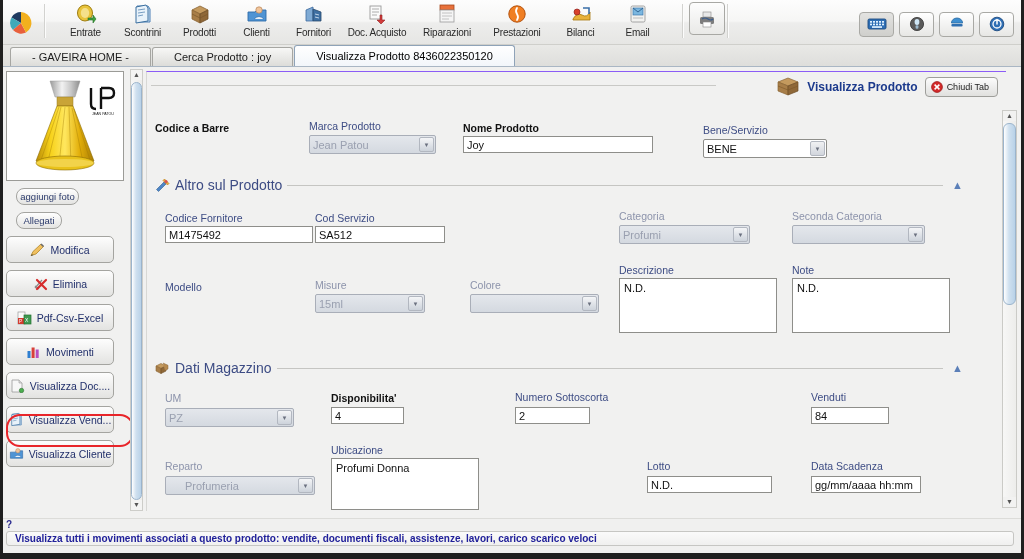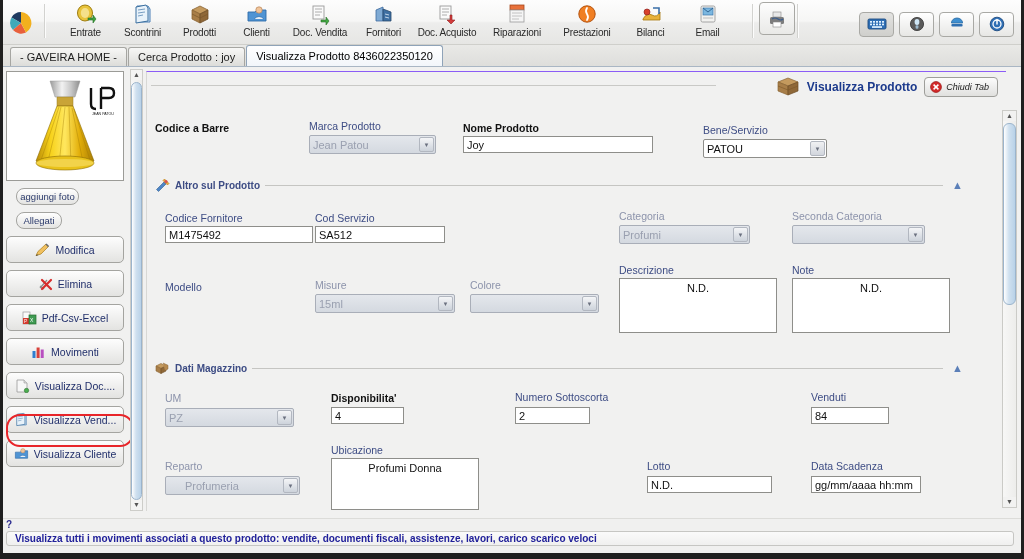--- a/index.html
+++ b/index.html
@@ -7,21 +7,20 @@
     margin: 0; padding: 0;
     width: 1024px; height: 559px;
     overflow: hidden;
     font-family: "Liberation Sans", sans-serif;
     background: #f0f0ef;
   }
   #app {
     position: relative;
     width: 1024px; height: 559px;
     background: linear-gradient(180deg,#fbfbfb 0%, #f3f3f2 60%, #ebebea 100%);
-    text-align: center;
   }
 
   
   .toolbar {
     position: absolute; left:0; top:0; width:1024px; height:45px;
     background: linear-gradient(180deg,#fdfdfd 0%,#f6f6f5 48%,#ededec 52%,#e6e6e4 100%);
     border-bottom: 1px solid #cfcfcb;
     display: flex; align-items: flex-start;
   }
   .logo-cell {
@@ -60,21 +59,21 @@
   .tb-rbtn.active { background: linear-gradient(180deg,#e3e3e1,#cfcfcc); }
 
   
   .tabbar {
     position:absolute; left:0; top:45px; width:1024px; height:22px;
     background: linear-gradient(180deg,#e9e9e7,#dededb);
     border-bottom:1px solid #a9b6c4;
     display:flex; align-items:flex-end; padding-left:10px; gap:1px;
   }
   .tab {
-    height: 19px; padding: 0 9px; font-size:11px; color:#1c1c1c;
+    height: 19px; padding: 0 21px; font-size:11px; color:#1c1c1c;
     display:flex; align-items:center; white-space:nowrap;
     border:1px solid #a6a6a2; border-bottom:none;
     border-radius: 3px 3px 0 0;
     background: linear-gradient(180deg,#f7f7f6,#dcdcd9);
   }
   .tab.active {
     background: linear-gradient(180deg,#ffffff,#f2f6fa);
     border-color:#8fa3b8; color:#000;
     height: 21px;
   }
@@ -96,21 +95,21 @@
   .bottle { position:absolute; left:50%; transform:translateX(-50%); bottom:3px; }
   .jp-logo { position:absolute; right:4px; top:12px; }
   .lbtn-sm {
     width: 63px; height: 17px; margin-top:7px; margin-left:10px;
     border:1px solid #a4a4a0; border-radius:8px;
     background: linear-gradient(180deg,#fefefe,#e4e4e2);
     font-size:9.5px; color:#2b3a6b; display:flex; align-items:center; justify-content:center;
   }
   .lbtn-sm.narrow { width: 46px; }
   .lbtn {
-    width: 118px; height: 27px; margin-top:7px;
+    width: 108px; height: 27px; margin-top:7px;
     border:1px solid #a4a4a0; border-radius:5px;
     background: linear-gradient(180deg,#fdfdfd,#e3e3e1);
     font-size:10.5px; color:#22306b;
     display:flex; align-items:center; justify-content:center; gap:5px;
     position:relative;
   }
   .lbtn .txt { white-space:nowrap; }
   .hl-ring {
     position:absolute; left:0px; top:343px; width:128px; height:33px;
     border:2px solid #e8252a; border-radius:14px; pointer-events:none;
@@ -135,21 +134,21 @@
     position:absolute; left:146px; top:4px; width:860px; height:440px;
     background:#f1f1f0; border-left:1px solid #d8d8d5; border-top:1px solid #8b5cf6;
   }
   .panel-head {
     position:absolute; right:8px; top:4px; display:flex; align-items:center; gap:7px;
   }
   .panel-head .ttl { font-size:12px; font-weight:bold; color:#1c3a8c; }
   .chiudi {
     height:20px; padding:0 8px 0 5px; border:1px solid #9e9e9a; border-radius:4px;
     background: linear-gradient(180deg,#fcfcfc,#e0e0de);
-    display:flex; align-items:center; gap:4px; font-size:9px; color:#232323;font-style:italic;
+    display:flex; align-items:center; gap:4px; font-size:9px; color:#232323;
   }
   .top-rule {
     position:absolute; left:4px; top:13px; width:565px; height:1px; background:#c9c9c6;
   }
 
   
   .panelsb {
     position:absolute; right:-11px; top:38px; width:15px; height:398px;
     background:#f2f2f1; border:1px solid #cbcbc7;
     display:flex; flex-direction:column; align-items:center;
@@ -180,21 +179,21 @@
     font-size:6px; color:#6b7180;
   }
   .fs.filled .arrow { background: linear-gradient(180deg,#f0f1f3,#d2d6dd); }
   .fta {
     position:absolute; border:1px solid #8e8e8a; background:#fff;
     font-size:11px; color:#111; padding:3px 4px; overflow:hidden;
   }
 
   
   .sec { position:absolute; height:16px; display:flex; align-items:center; gap:5px; }
-  .sec .sl { font-size:10px; color:#3d4c84; white-space:nowrap;font-weight:bold; }
+  .sec .sl { font-size:14px; color:#3d4c84; white-space:nowrap; }
   .sec .line { height:1px; background:#c5c5c2; flex:1; }
   .sec .chev { font-size:11px; color:#5b7fb8; margin-left:4px; }
 
   
   .statusbar {
     position:absolute; left:0; top:518px; width:1024px; height:41px;
     background:#f0f0ef; border-top:1px solid #dcdcd9;
   }
   .qmark { position:absolute; left:6px; top:0px; font-size:10px; font-weight:bold; color:#2b2b8f; }
   .statusmsg {
@@ -260,30 +259,20 @@
         </div>
         <div class="tb-item">
           <span class="ic">
             <svg width="22" height="22" viewBox="0 0 22 22">
               <path d="M2 18 L2 9 L9 9 L11 7 L20 7 L20 18 Z" fill="#4f94d4" stroke="#2f6ba8" stroke-width=".9"></path>
               <circle cx="13" cy="7" r="3.2" fill="#f0c49a" stroke="#b8855a" stroke-width=".7"></circle>
               <path d="M8 16 q5 -5 10 0" fill="#e8f0f8" stroke="#3a74ad" stroke-width=".8"></path>
             </svg>
           </span>
           <span class="lb">Clienti</span>
-        </div>
-        <div class="tb-item wide">
-          <span class="ic">
-            <svg width="22" height="22" viewBox="0 0 22 22">
-              <rect x="4" y="3" width="11" height="13" fill="#fafafa" stroke="#9a9a9a" stroke-width=".9"></rect>
-              <path d="M6 6 L13 6 M6 9 L13 9 M6 12 L11 12" stroke="#9a9a9a" stroke-width=".8"></path>
-              <path d="M12 17 l5 0 l0 -3 l3 4 l-3 4 l0 -3 l-5 0z" fill="#43a843" stroke="#256b25" stroke-width=".6"></path>
-            </svg>
-          </span>
-          <span class="lb">Doc. Vendita</span>
         </div>
         <div class="tb-item">
           <span class="ic">
             <svg width="22" height="22" viewBox="0 0 22 22">
               <path d="M3 18 L3 7 L10 4 L10 18 Z" fill="#7faad4" stroke="#3c6a9e" stroke-width=".8"></path>
               <path d="M10 18 L10 6 L18 9 L18 18 Z" fill="#3e6fa2" stroke="#27476b" stroke-width=".8"></path>
               <path d="M12 11 L16 12 M12 14 L16 15" stroke="#cfe0f0" stroke-width=".9"></path>
             </svg>
           </span>
           <span class="lb">Fornitori</span>
@@ -565,21 +554,21 @@
       <div class="fs" style="left:162px; top:63px; width:127px;">
         <span>Jean Patou</span>
         <span class="arrow">▼</span>
       </div>
 
       <div class="fl b" style="left:316px; top:50px;">Nome Prodotto</div>
       <div class="fi" style="left:316px; top:64px; width:190px;">Joy</div>
 
       <div class="fl n" style="left:556px; top:52px;">Bene/Servizio</div>
       <div class="fs filled" style="left:556px; top:67px; width:124px;">
-        <span>PATOU</span>
+        <span>BENE</span>
         <span class="arrow">▼</span>
       </div>
 
       <div class="sec" style="left:8px; top:105px; width:808px;">
         <svg width="15" height="14" viewBox="0 0 15 14">
           <path d="M1.5 11.5 L9 4 L11 6 L3.5 13.5 Z" fill="#4e86c6" stroke="#2f5e92" stroke-width="0.6"></path>
           <path d="M8 2.5 L12.5 7 L14 5.5 L9.5 1 Z" fill="#e8a93a" stroke="#b87c18" stroke-width="0.6"></path>
           <circle cx="11" cy="3.5" r="1.6" fill="#d9534f"></circle>
         </svg>
         <span class="sl">Altro sul Prodotto</span>
@@ -601,21 +590,21 @@
 
       <div class="fl d" style="left:645px; top:138px;">Seconda Categoria</div>
       <div class="fs" style="left:645px; top:153px; width:133px;">
         <span></span>
         <span class="arrow">▼</span>
       </div>
 
       <div class="fl n" style="left:18px; top:209px;">Modello</div>
 
       <div class="fl d" style="left:168px; top:207px;">Misure</div>
-      <div class="fs" style="left:168px; top:222px; width:140px;">
+      <div class="fs" style="left:168px; top:222px; width:110px;">
         <span>15ml</span>
         <span class="arrow">▼</span>
       </div>
 
       <div class="fl d" style="left:323px; top:207px;">Colore</div>
       <div class="fs" style="left:323px; top:222px; width:129px;">
         <span></span>
         <span class="arrow">▼</span>
       </div>
 
@@ -646,21 +635,21 @@
       <div class="fl b" style="left:184px; top:320px;">Disponibilita'</div>
       <div class="fi" style="left:184px; top:335px; width:73px;">4</div>
 
       <div class="fl n" style="left:368px; top:319px;">Numero Sottoscorta</div>
       <div class="fi" style="left:368px; top:335px; width:75px;">2</div>
 
       <div class="fl n" style="left:664px; top:319px;">Venduti</div>
       <div class="fi" style="left:664px; top:335px; width:78px;">84</div>
 
       <div class="fl d" style="left:18px; top:388px;">Reparto</div>
-      <div class="fs" style="left:18px; top:404px; width:135px;padding-left:19px;">
+      <div class="fs" style="left:18px; top:404px; width:150px;padding-left:19px;">
         <span>Profumeria</span>
         <span class="arrow">▼</span>
       </div>
 
       <div class="fl n" style="left:184px; top:372px;">Ubicazione</div>
       <div class="fta" style="left:184px; top:386px; width:148px; height:52px;">Profumi Donna</div>
 
       <div class="fl n" style="left:500px; top:388px;">Lotto</div>
       <div class="fi" style="left:500px; top:404px; width:125px;">N.D.</div>
 

